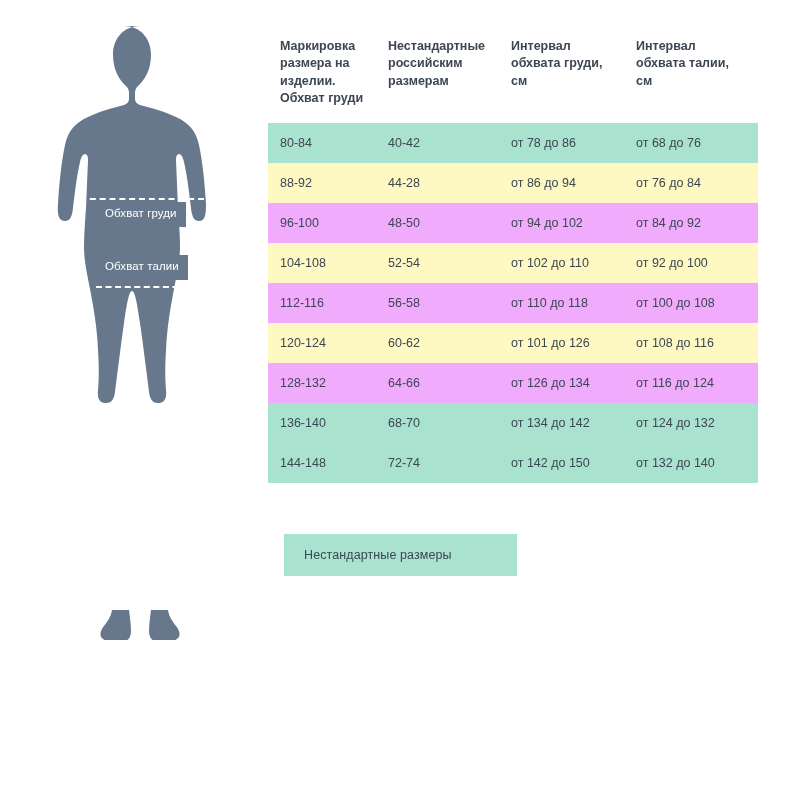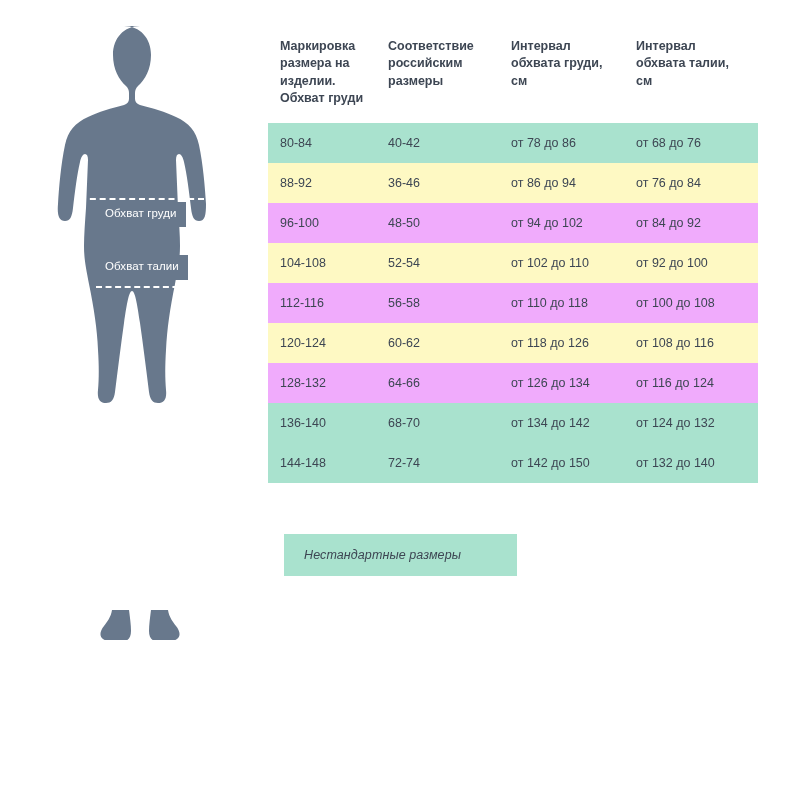--- a/index.html
+++ b/index.html
@@ -95,21 +95,20 @@
     left: 284px;
     top: 534px;
     width: 233px;
     box-sizing: border-box;
     background: #a9e2ce;
     color: #3d4653;
     font-size: 12.5px;
     padding: 14px 20px;
     text-align: left;
     letter-spacing: 0.1px;
-    font-style: italic;
   }
 </style>
 </head>
 <body>
 
 <div id="root">
 
   <div id="figure-panel">
 
     <svg id="figure-svg" width="240" height="620" viewBox="0 0 240 620">
@@ -133,35 +132,35 @@
   <table id="size-table">
     <colgroup>
       <col class="c1">
         <col class="c2">
         <col class="c3">
         <col class="c4">
     </colgroup>
     <thead>
       <tr>
         <th>Маркировка размера на изделии. Обхват груди</th>
-        <th>Соответствие российским размеры</th>
+        <th>Нестандартные российским размерам</th>
         <th>Интервал обхвата груди, см</th>
         <th>Интервал обхвата талии, см</th>
       </tr>
     </thead>
     <tbody id="size-table-body">
         <tr class="row-hi">
           <td>80-84</td>
           <td>40-42</td>
           <td>от 78 до 86</td>
           <td>от 68 до 76</td>
         </tr>
         <tr class="row-alt">
           <td>88-92</td>
-          <td>36-46</td>
+          <td>44-28</td>
           <td>от 86 до 94</td>
           <td>от 76 до 84</td>
         </tr>
         <tr class="row-plain">
           <td>96-100</td>
           <td>48-50</td>
           <td>от 94 до 102</td>
           <td>от 84 до 92</td>
         </tr>
         <tr class="row-alt">
@@ -172,21 +171,21 @@
         </tr>
         <tr class="row-plain">
           <td>112-116</td>
           <td>56-58</td>
           <td>от 110 до 118</td>
           <td>от 100 до 108</td>
         </tr>
         <tr class="row-alt">
           <td>120-124</td>
           <td>60-62</td>
-          <td>от 118 до 126</td>
+          <td>от 101 до 126</td>
           <td>от 108 до 116</td>
         </tr>
         <tr class="row-plain">
           <td>128-132</td>
           <td>64-66</td>
           <td>от 126 до 134</td>
           <td>от 116 до 124</td>
         </tr>
         <tr class="row-hi">
           <td>136-140</td>

